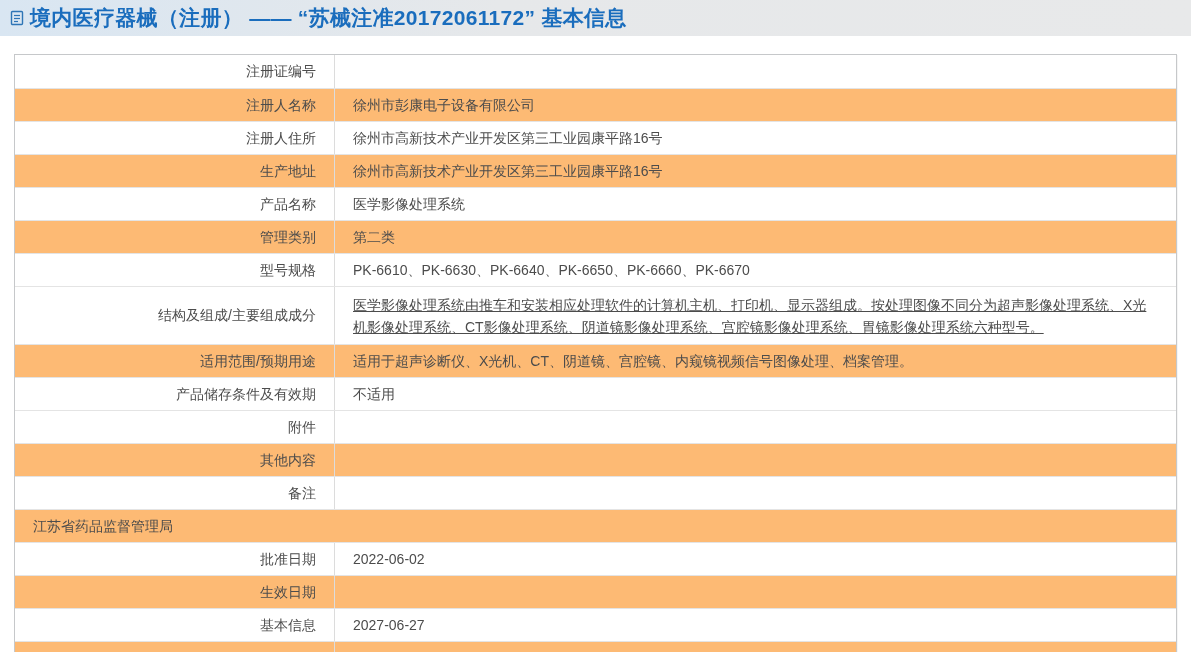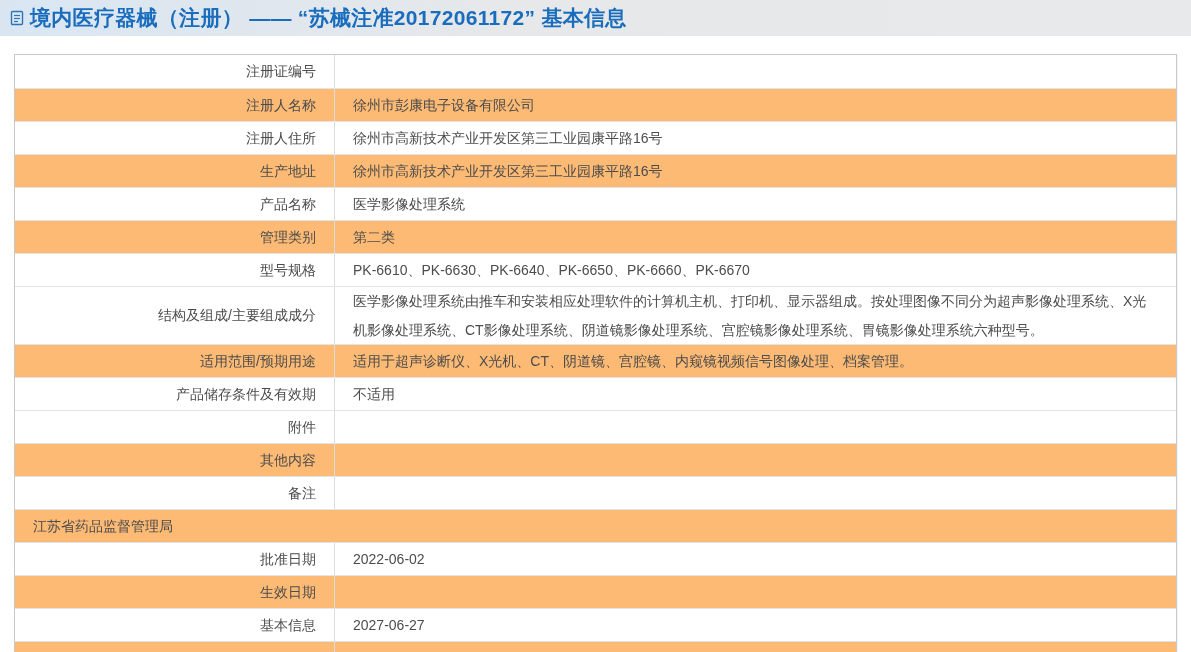--- a/index.html
+++ b/index.html
@@ -65,21 +65,21 @@
     justify-content: flex-end;
     text-align: right;
     padding-right: 18px;
     border-right: 1px solid #dcdcdc;
   }
   .cell.value {
     flex: 1 1 auto;
     padding-left: 18px;
     padding-right: 16px;
   }
-  .row.tall .cell.value { line-height: 29px; padding-top: 2px; padding-bottom: 2px; }
+  .row.tall .cell.value { line-height: 22px; padding-top: 2px; padding-bottom: 2px; text-decoration: underline; }
 </style>
 </head>
 <body>
 
 <header class="header-bar">
   <span class="doc-icon">
     <svg viewBox="0 0 16 16" width="16" height="16">
       <rect x="2.5" y="1.5" width="11" height="13" rx="1" fill="none" stroke="#2e75b6" stroke-width="1.4"></rect>
       <line x1="5" y1="5.5" x2="11" y2="5.5" stroke="#2e75b6" stroke-width="1.2"></line>
       <line x1="5" y1="8.5" x2="11" y2="8.5" stroke="#2e75b6" stroke-width="1.2"></line>

